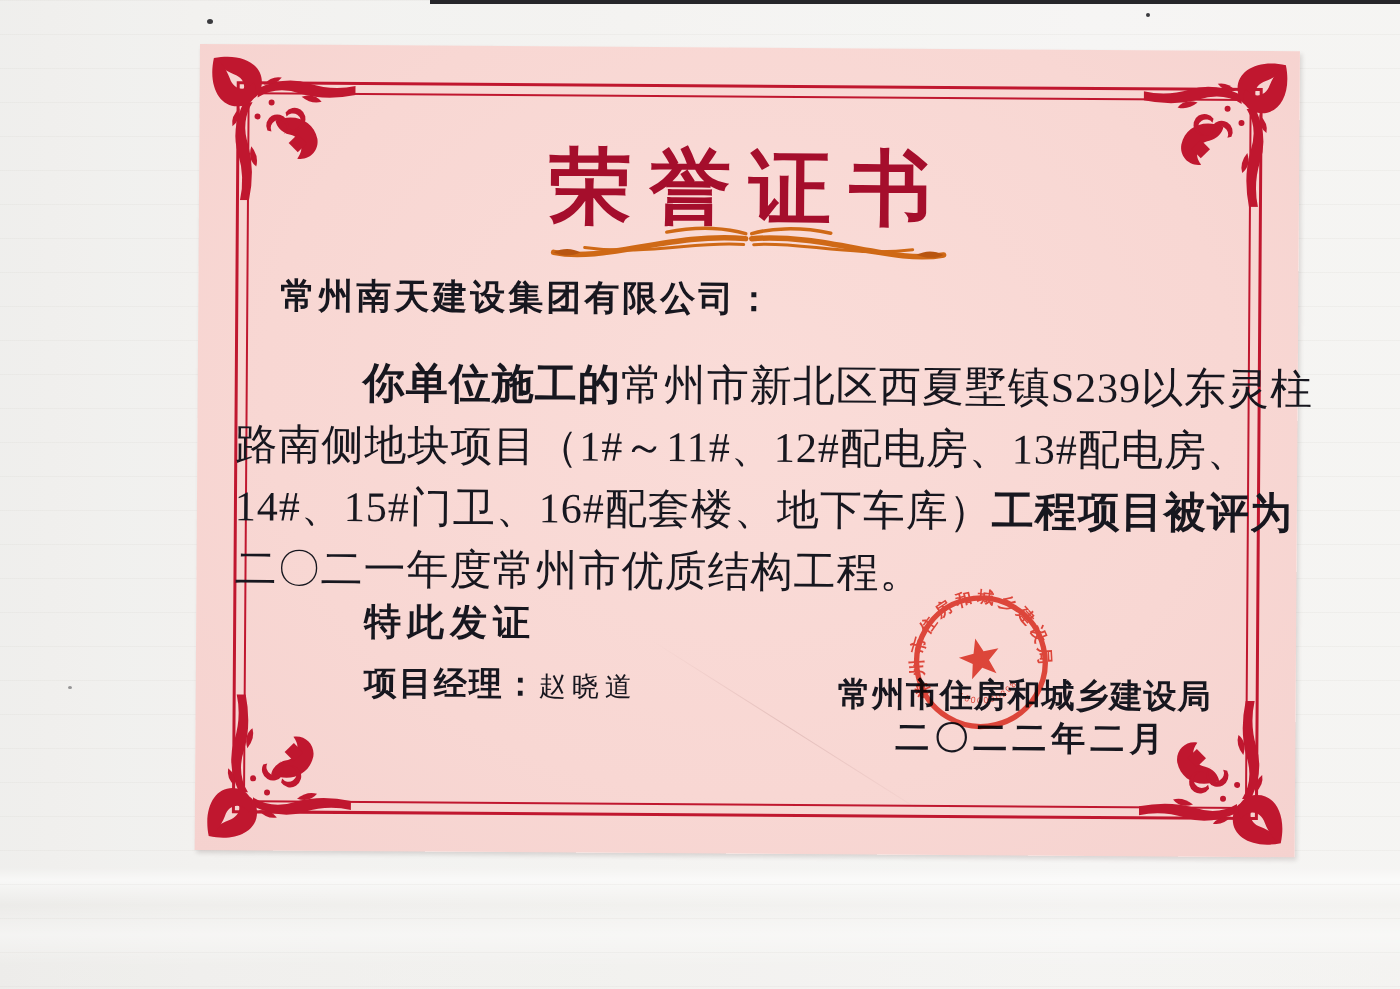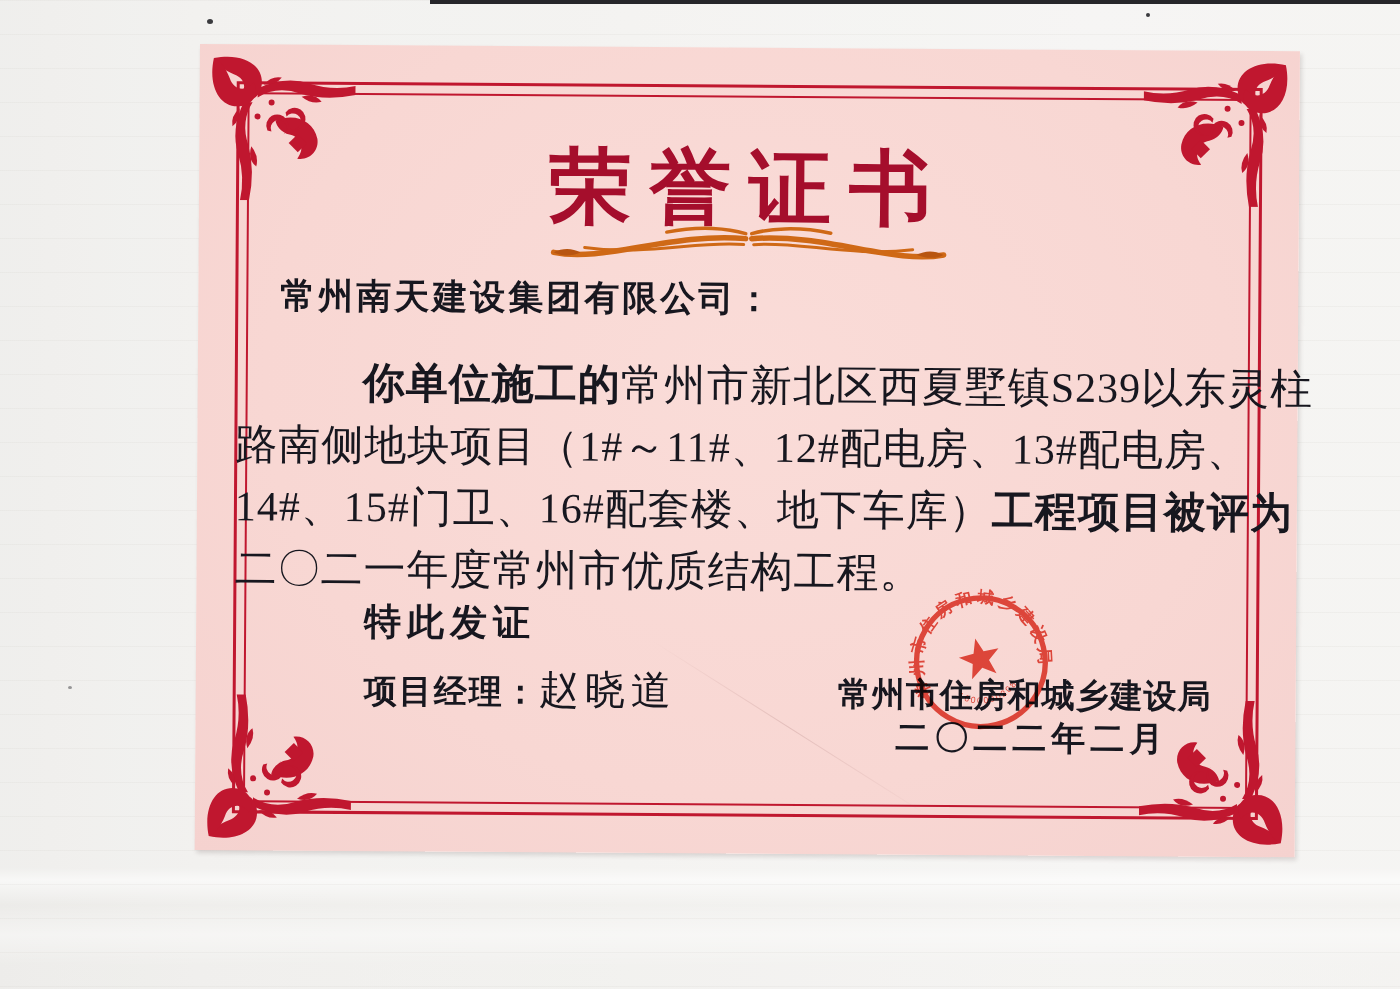--- a/index.html
+++ b/index.html
@@ -77,21 +77,21 @@
   .bl2{top:372px;}
   .bl3{top:434px;}
   .bl4{top:496px;}
 
   .closing{position:absolute;left:168px;top:552px;
     font-size:37px;font-weight:700;color:var(--ink);letter-spacing:6px;
     font-family:"Liberation Serif",serif;}
 
   .signature{position:absolute;left:168px;top:616px;font-size:33px;color:var(--ink);}
   .signature .label{font-weight:700;font-family:"Liberation Sans",sans-serif;letter-spacing:2px;}
-  .signature .name{font-family:Liberation Mono, monospace;font-size:40px;letter-spacing:6px;}
+  .signature .name{font-family:Liberation Mono, monospace;font-size:27px;letter-spacing:6px;}
 
   .issuer{position:absolute;left:642px;top:624px;
     font-size:33px;font-weight:700;color:var(--ink);letter-spacing:1px;
     font-family:"Liberation Sans",sans-serif;}
   .issue-date{position:absolute;left:700px;top:666px;
     font-size:34px;font-weight:600;color:var(--ink);letter-spacing:5px;
     font-family:"Liberation Serif",serif;}
 
   .seal{position:absolute;left:712px;top:540px;width:146px;height:146px;
     transform:rotate(-14deg);opacity:.88;mix-blend-mode:multiply;}

